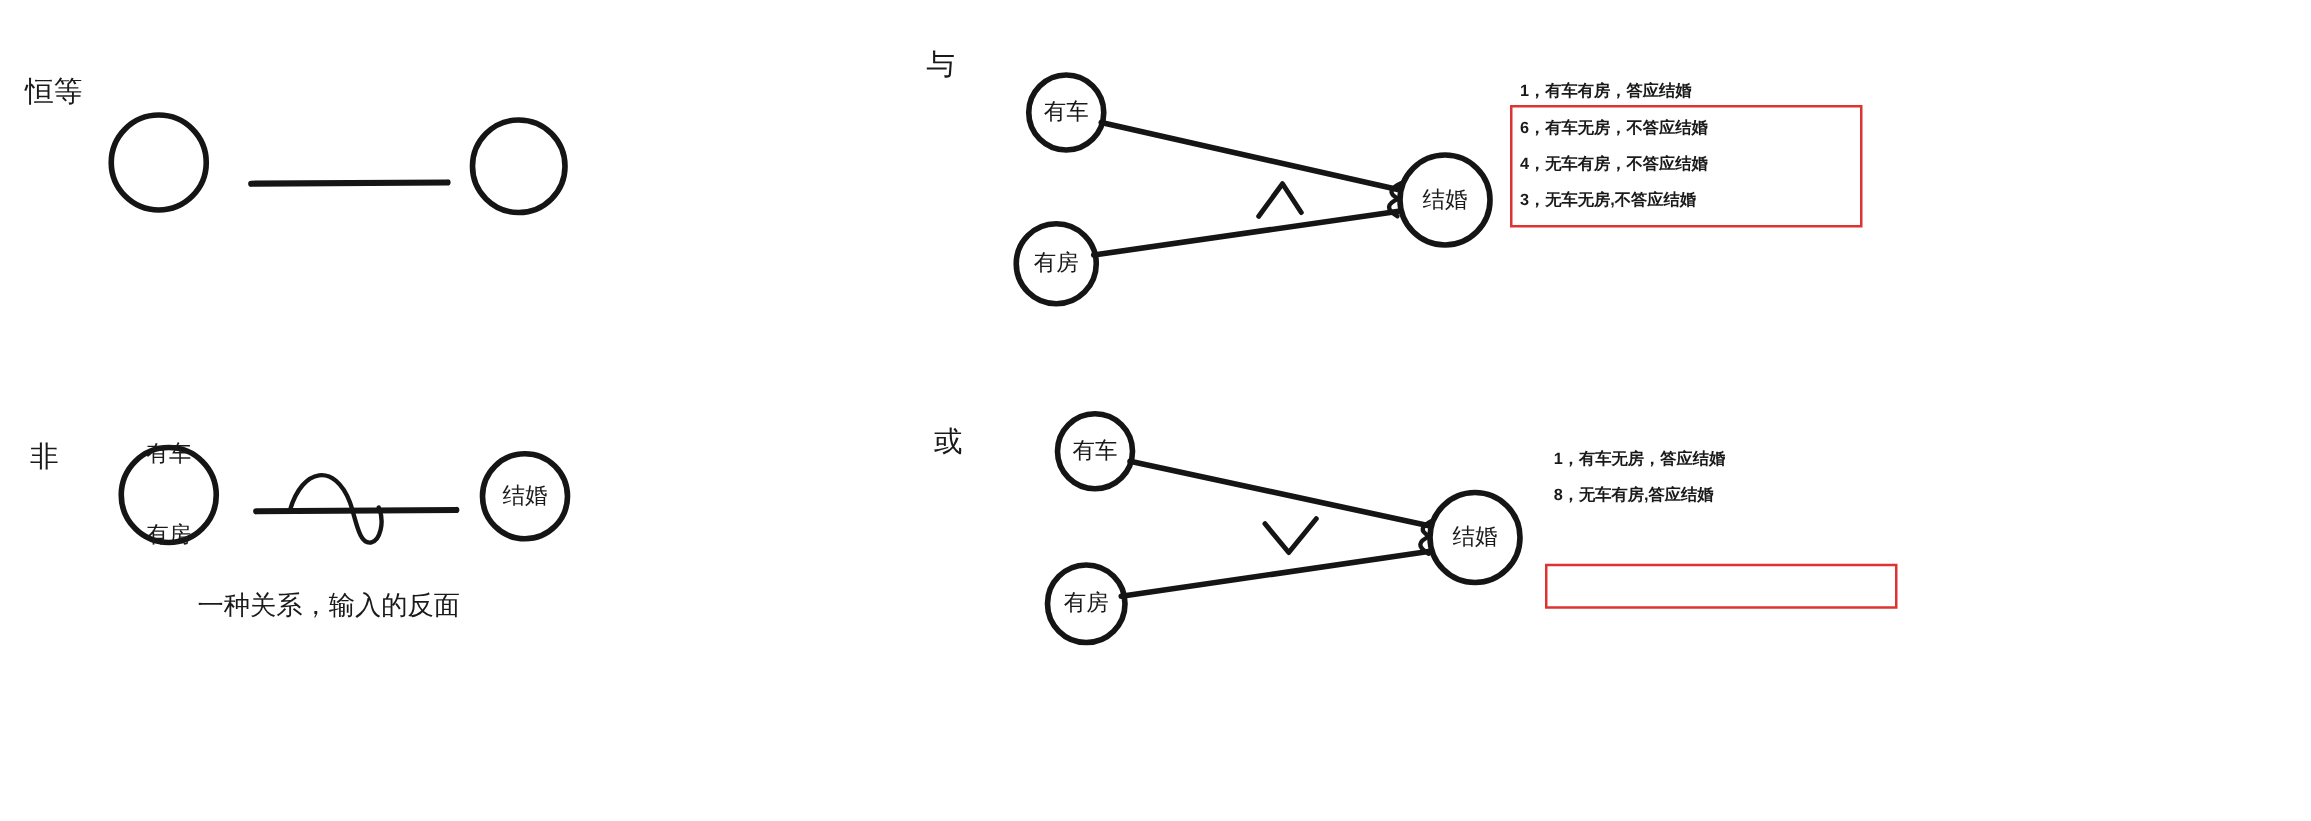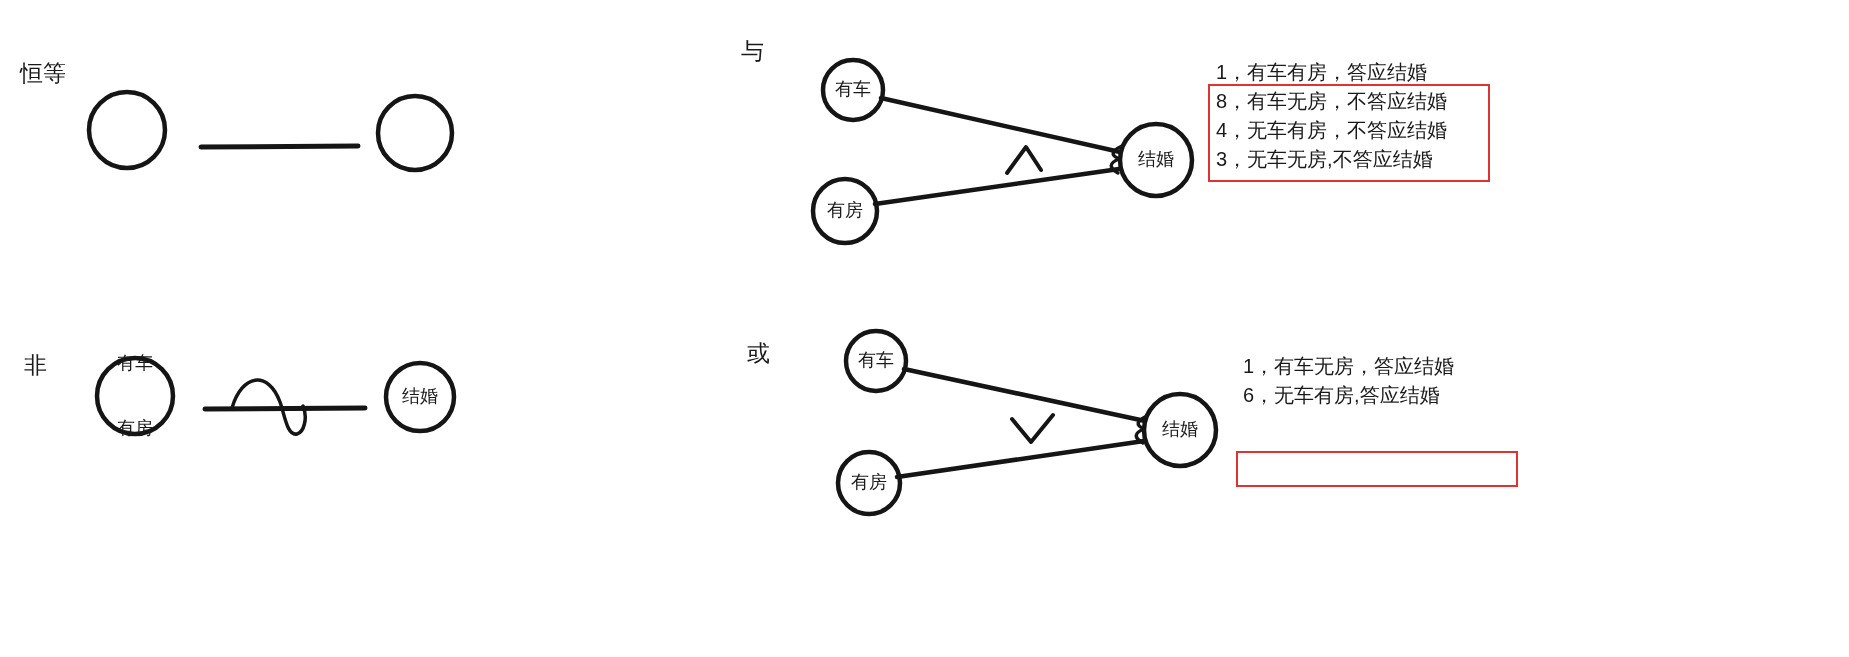--- a/index.html
+++ b/index.html
@@ -20,23 +20,24 @@
     position: absolute;
     transform: translate(-50%, -50%);
     text-align: left;
     font-size: 18px;
     line-height: 1.2;
     white-space: pre;
   }
   .caption { font-size: 21px; }
   .rules {
     position: absolute;
-    font-size: 20px;
+    font-size: 13px;
     line-height: 29px;
     white-space: nowrap;
+    font-weight: bold;
   }
   .hl-box {
     position: absolute;
     border: 2px solid var(--red, #dd3333);
     pointer-events: none;
   }
 </style>
 </head>
 <body style="background: rgb(255, 255, 255);">
 
@@ -71,36 +72,37 @@
   </svg>
 
   <div class="label section-label" style="left:20px; top:58px;">恒等</div>
 
   <div class="label section-label" style="left:24px; top:350px;">非</div>
   <div class="circle-label" style="left:135px; top:396px;">
     <div>有车</div>
     <div>有房</div>
   </div>
   <div class="circle-label" style="left:420px; top:397px;">结婚</div>
+  <div class="label caption" style="left:158px; top:470px;">一种关系，输入的反面</div>
 
   <div class="label section-label" style="left:741px; top:36px;">与</div>
   <div class="circle-label" style="left:853px; top:90px;">有车</div>
   <div class="circle-label" style="left:845px; top:211px;">有房</div>
   <div class="circle-label" style="left:1156px; top:160px;">结婚</div>
   <div class="rules" style="left:1216px; top:58px;">
     <div>1，有车有房，答应结婚</div>
-    <div>8，有车无房，不答应结婚</div>
+    <div>6，有车无房，不答应结婚</div>
     <div>4，无车有房，不答应结婚</div>
     <div>3，无车无房,不答应结婚</div>
   </div>
   <div class="hl-box" style="left:1208px; top:84px; width:278px; height:94px;"></div>
 
   <div class="label section-label" style="left:747px; top:338px;">或</div>
   <div class="circle-label" style="left:876px; top:361px;">有车</div>
   <div class="circle-label" style="left:869px; top:483px;">有房</div>
   <div class="circle-label" style="left:1180px; top:430px;">结婚</div>
   <div class="rules" style="left:1243px; top:352px;">
     <div>1，有车无房，答应结婚</div>
-    <div>6，无车有房,答应结婚</div>
+    <div>8，无车有房,答应结婚</div>
   </div>
   <div class="hl-box" style="left:1236px; top:451px; width:278px; height:32px;"></div>
 
 </div>
 
 </body></html>

